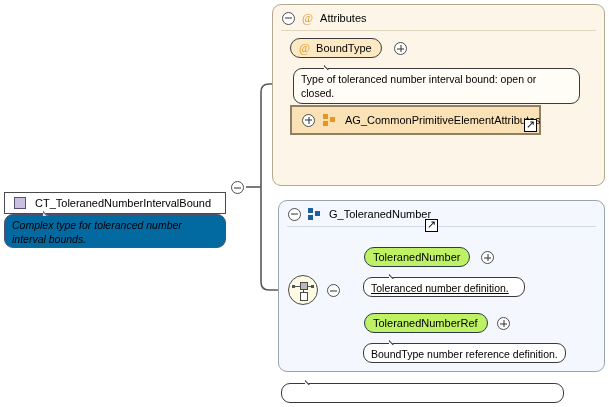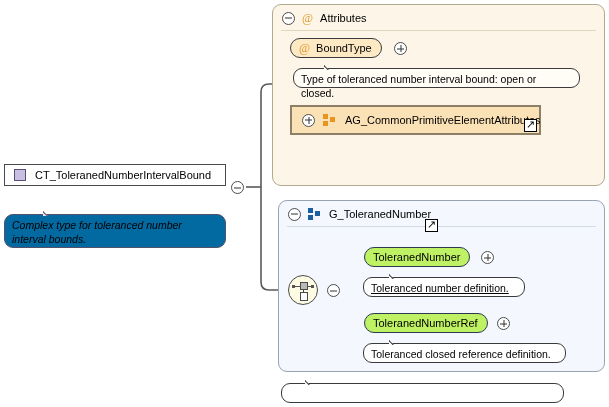--- a/index.html
+++ b/index.html
@@ -291,21 +291,21 @@
       <path d="M261,187 L261,282 Q261,290 269,290 L287,290"></path>
 
       <path d="M318,290 L326,290"></path>
 
       <path d="M340,290 L348,290"></path>
       <path d="M348,290 L348,265 Q348,257 356,257 L364,257"></path>
       <path d="M348,290 L348,315 Q348,323 356,323 L364,323"></path>
     </g>
   </svg>
 
-  <div class="ctbox" style="left:4px; top:164px; width:222px;">
+  <div class="ctbox" style="left:4px; top:192px; width:222px;">
     <span class="ct-swatch"></span>
     <span class="node-label">CT_ToleranedNumberIntervalBound</span>
   </div>
   <span class="toggle free" style="left:231px; top:181px;"></span>
 
   <div class="balloon lav" style="left:4px; top:214px; width:222px; height:34px;">
     <span class="tip" style="left:38px;"></span>
     <span>Complex type for toleranced number interval bounds.</span>
   </div>
 
@@ -318,21 +318,21 @@
       <span class="sep"></span>
     </div>
   </div>
 
   <div class="node attr" style="left:290px; top:38px;">
     <span class="at-icon">@</span>
     <span class="node-label">BoundType</span>
   </div>
   <span class="toggle plus free" style="left:394px; top:42px;"></span>
 
-  <div class="balloon cream" style="left:293px; top:68px; width:287px; height:20px;">
+  <div class="balloon cream" style="left:293px; top:68px; width:287px; height:36px;">
     <span class="tip" style="left:30px;"></span>
     <span>Type of toleranced number interval bound: open or closed.</span>
   </div>
 
   <div class="agref" style="left:290px; top:105px; width:251px;">
     <span class="toggle plus"></span>
     <span class="sq3 orange">
       <i class="a"></i>
         <i class="b"></i>
         <i class="c"></i>
@@ -377,20 +377,20 @@
     <span>Toleranced number definition.</span>
   </div>
 
   <div class="node elem" style="left:364px; top:313px;">
     <span class="node-label">ToleranedNumberRef</span>
   </div>
   <span class="toggle plus free" style="left:497px; top:317px;"></span>
 
   <div class="balloon ice" style="left:363px; top:343px; width:203px; height:20px;">
     <span class="tip" style="left:25px;"></span>
-    <span>Toleranced closed reference definition.</span>
+    <span>BoundType number reference definition.</span>
   </div>
 
   <div class="balloon ice" style="left:281px; top:383px; width:283px; height:20px;">
     <span class="tip" style="left:23px;"></span>
   </div>
 
 </div>
 
 </body></html>

